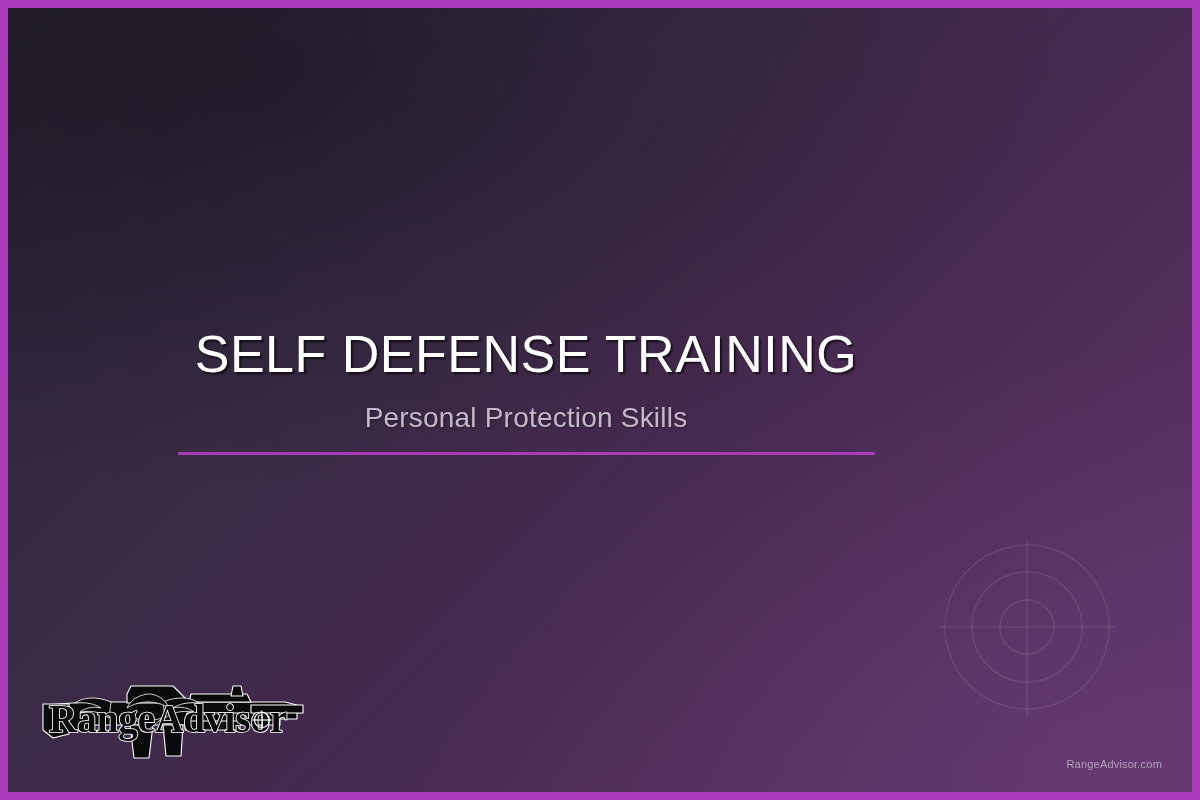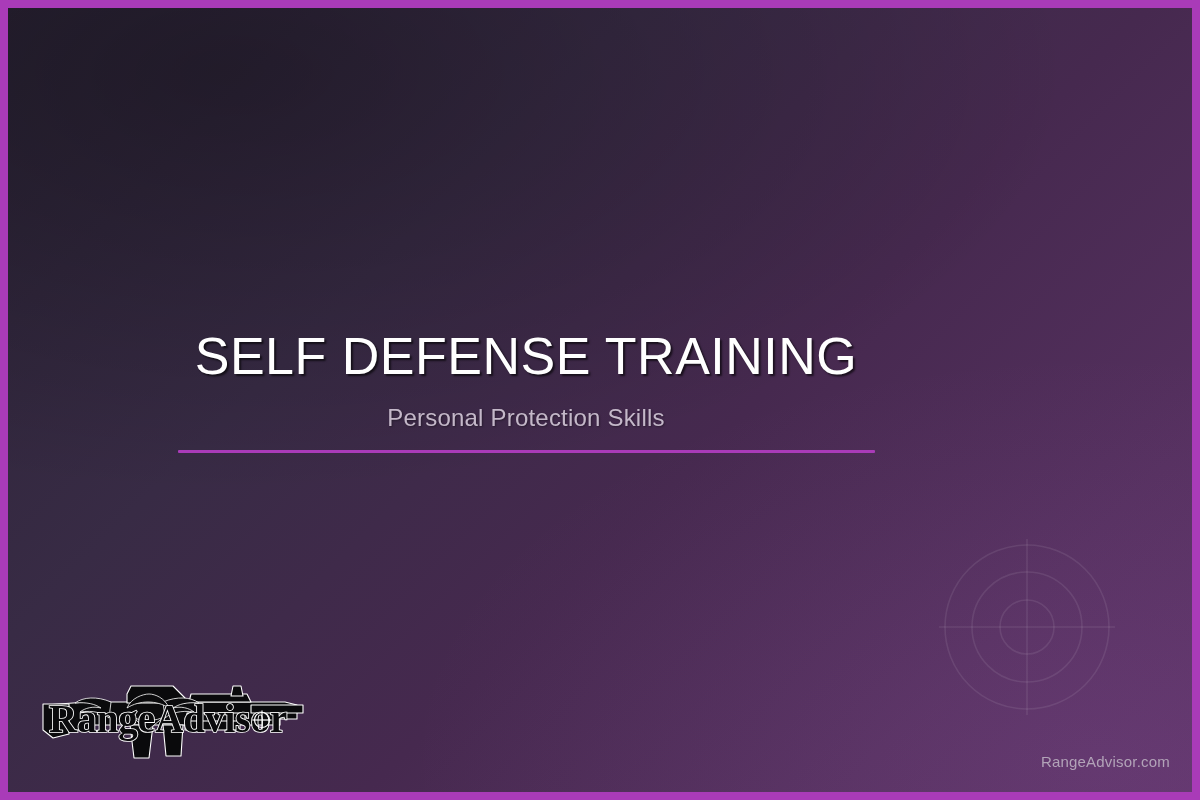--- a/index.html
+++ b/index.html
@@ -68,40 +68,40 @@
     font-size: 52px;
     line-height: 1.06;
     font-weight: normal;
     letter-spacing: 0.5px;
     color: #ffffff;
     text-shadow: 2px 2px 2px rgba(0,0,0,0.62);
     white-space: nowrap;
   }
   .slide-subtitle {
     margin: 19px 0 0 0;
-    font-size: 24px;
+    font-size: 28px;
     font-weight: normal;
     color: #c4b8c9;
     letter-spacing: 0.2px;
     text-shadow: 1px 1px 2px rgba(0,0,0,0.35);
   }
   .divider {
     margin: 18px auto 0 auto;
     width: 697px;
     height: 3px;
     background: #a93bb8;
     border-radius: 1px;
   }
 
   
   .footer-url {
     position: absolute;
-    right: 22px;
+    right: 30px;
     bottom: 22px;
-    font-size: 15px;
+    font-size: 11px;
     color: #b2a3b8;
     letter-spacing: 0.2px;
   }
 
   
   .logo {
     position: absolute;
     left: 27px;
     bottom: 20px;
     width: 278px;

